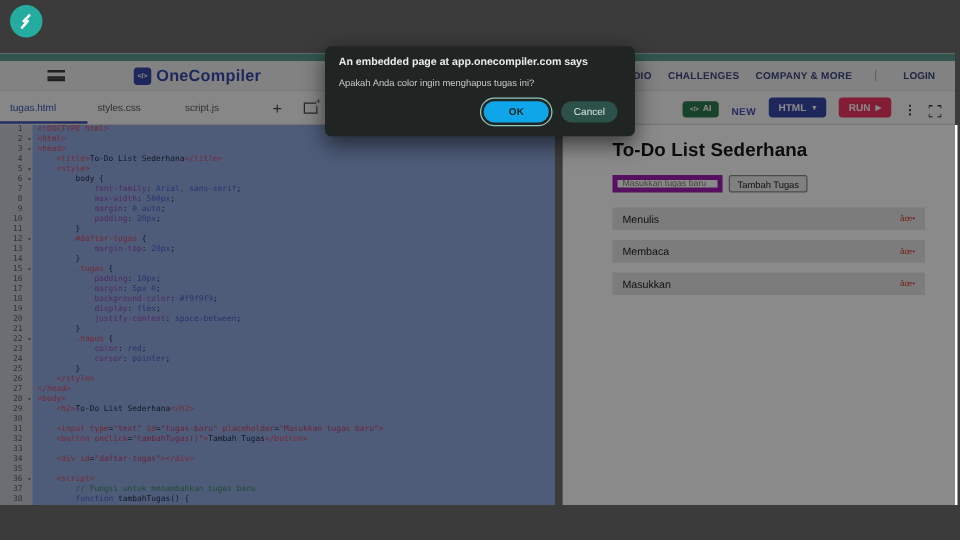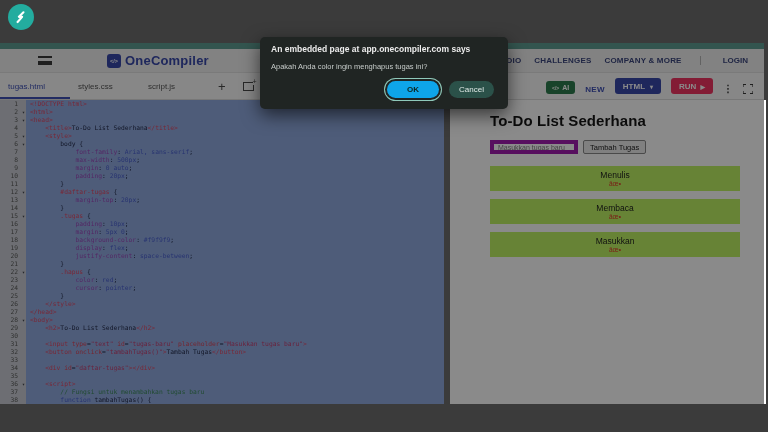--- a/index.html
+++ b/index.html
@@ -76,21 +76,21 @@
   .tk-c { color:#3e8a5d; }
   .scroll-arrow { position:absolute; right:-5px; bottom:2px; font-size:5px; color:#111; z-index:2; }
 
   .preview { flex:1; background:#ffffff; padding:12px 26px 0 40px; }
   .pv-heading { font-size:15px; font-weight:bold; color:#161616; letter-spacing:.1px; }
   .pv-form { display:flex; gap:5px; margin-top:11px; align-items:center; }
   .pv-input { width:88px; height:14px; border:4px solid #a21caf; background:#fff; font-size:7px; padding:0 4px; font-family:"Liberation Sans",sans-serif; color:#222; }
   .pv-input::placeholder { color:#7d7d7d; }
   .pv-add { height:14px; font-size:7.5px; background:#ececec; border:1px solid #8a8a8a; border-radius:2px; padding:0 6px; color:#1c1c1c; font-family:"Liberation Sans",sans-serif; }
   .pv-list { margin-top:12px; width:250px; }
-  .todo-row { background:#bef264; display:flex; justify-content:space-between; align-items:center; padding:4px 8px; margin-bottom:8px;flex-direction:column; }
+  .todo-row { background:#e5e5e5; display:flex; justify-content:space-between; align-items:center; padding:4px 8px; margin-bottom:8px; }
   .todo-label { font-size:8.5px; color:#1d1d1d; }
   .todo-del { font-size:6.5px; color:#e03a2a; cursor:pointer; }
 
   
   .dialog {
     position:absolute; left:260px; top:37px; width:248px; z-index:20;
     background:#202523; border-radius:5px; padding:7px 11px 9px;
     box-shadow:0 6px 18px rgba(0,0,0,.6);
   }
   .dlg-title { font-size:8.5px; font-weight:bold; color:#ececec; }

